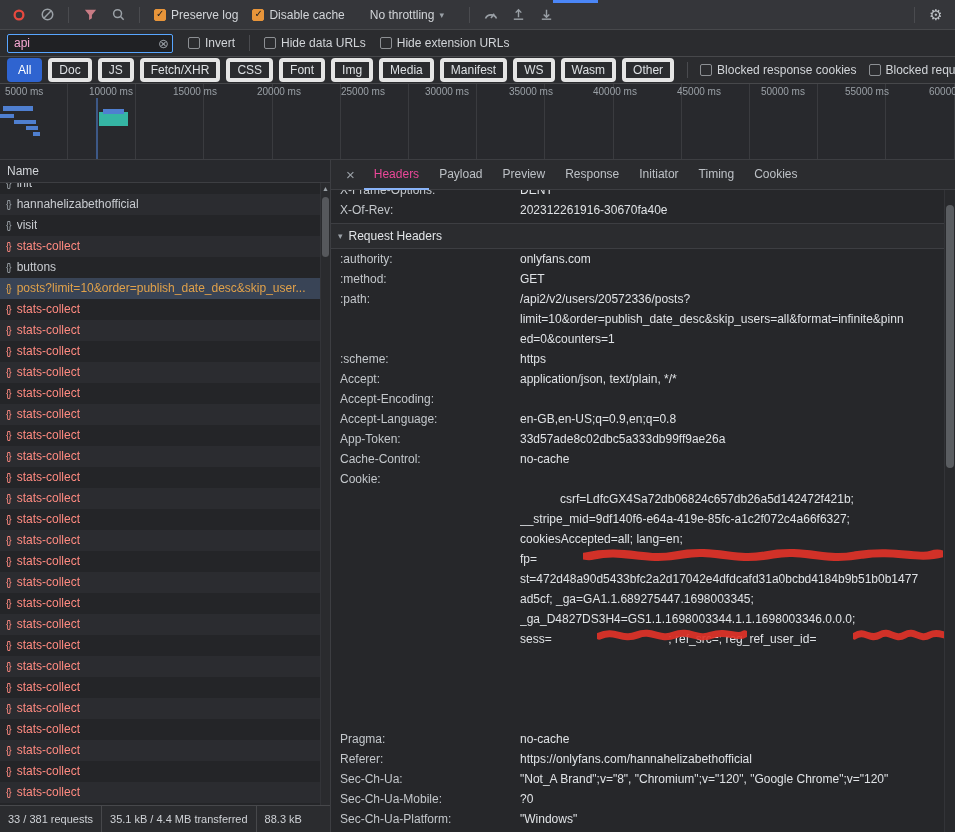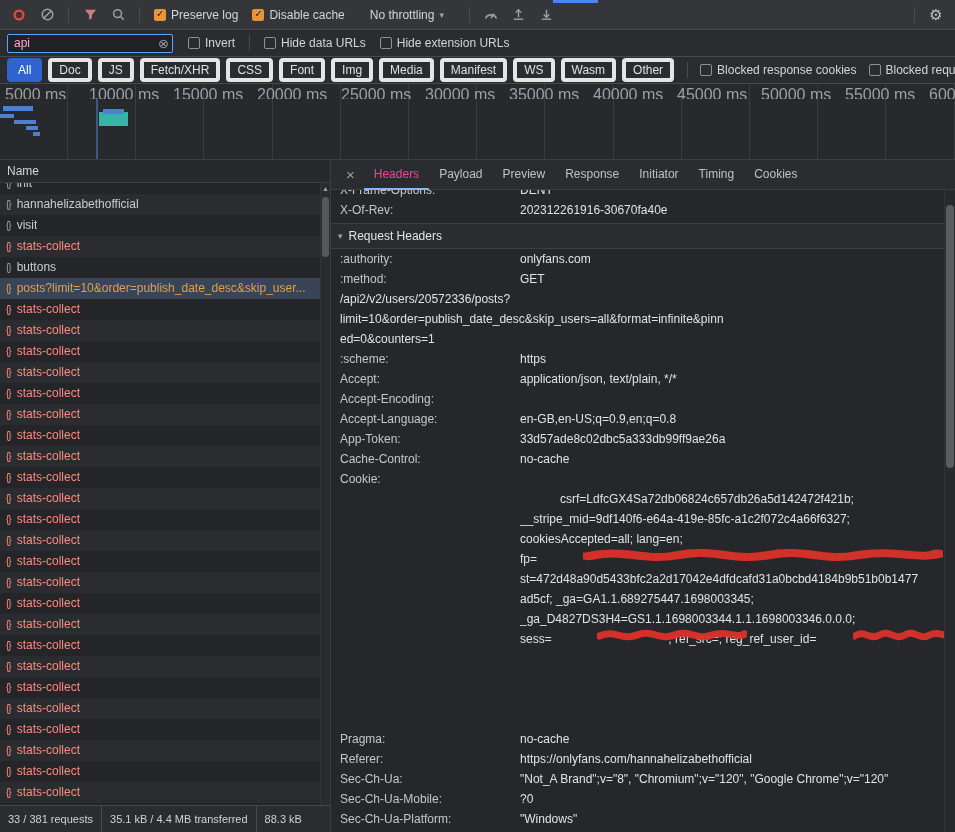--- a/index.html
+++ b/index.html
@@ -29,21 +29,21 @@
   .chip{padding:1px 7px;border-radius:4px;color:#dde0e3;border:4px solid #e5e5e5;margin-right:6px;line-height:14px;white-space:nowrap;flex:none}
   .chip.k-sel{background:#2f64d0;border-color:#2f64d0;color:#fff}
   #chips{display:flex;align-items:center}
   #top-strip{position:absolute;left:553px;top:0;width:45px;height:3px;background:#4b86f7;z-index:5}
   
   #overview{position:relative;height:76px;background:#28292d;border-bottom:1px solid #3d3e42;overflow:hidden}
   #overview .grid{position:absolute;inset:0;
       background-image:repeating-linear-gradient(to right,#3a3b3f 0,#3a3b3f 1px,transparent 1px,transparent 68.2px);
       background-position:67px 0}
   .tick-row{position:absolute;top:2px;left:0;right:0;display:flex;height:13px}
-  .tick{width:84px;flex:none;font-size:16px;color:#9aa0a6;padding-left:5px;white-space:nowrap;overflow:hidden}
+  .tick{width:84px;flex:none;font-size:10px;color:#9aa0a6;padding-left:5px;white-space:nowrap;overflow:hidden}
   .wf{position:absolute}
   .wf-blue{background:#4f7fd0}
   .wf-teal{background:#35b5a4}
   
   #main{display:flex;height:672px}
   #left{width:331px;flex:none;border-right:1px solid #3d3e42;display:flex;flex-direction:column;position:relative;background:#242528}
   #name-header{height:23px;line-height:22px;padding-left:7px;border-bottom:1px solid #3d3e42;background:#28292d;color:#d2d5d9;flex:none}
   #req-viewport{flex:1;overflow:hidden;padding-right:10px}
   #req-list{margin-top:-10px}
   .req-row{height:21px;line-height:21px;display:flex;align-items:center;padding:0 6px;white-space:nowrap;overflow:hidden;color:#c9ccd1}
@@ -456,20 +456,21 @@
               <div class="h-name">:authority:</div>
               <div class="h-value">onlyfans.com</div>
             </div>
 
             <div class="h-row">
               <div class="h-name">:method:</div>
               <div class="h-value">GET</div>
             </div>
 
             <div class="h-row">
+              <div class="h-name">:path:</div>
               <div class="h-value">/api2/v2/users/20572336/posts?
 limit=10&amp;order=publish_date_desc&amp;skip_users=all&amp;format=infinite&amp;pinn
 ed=0&amp;counters=1</div>
             </div>
 
             <div class="h-row">
               <div class="h-name">:scheme:</div>
               <div class="h-value">https</div>
             </div>
 

